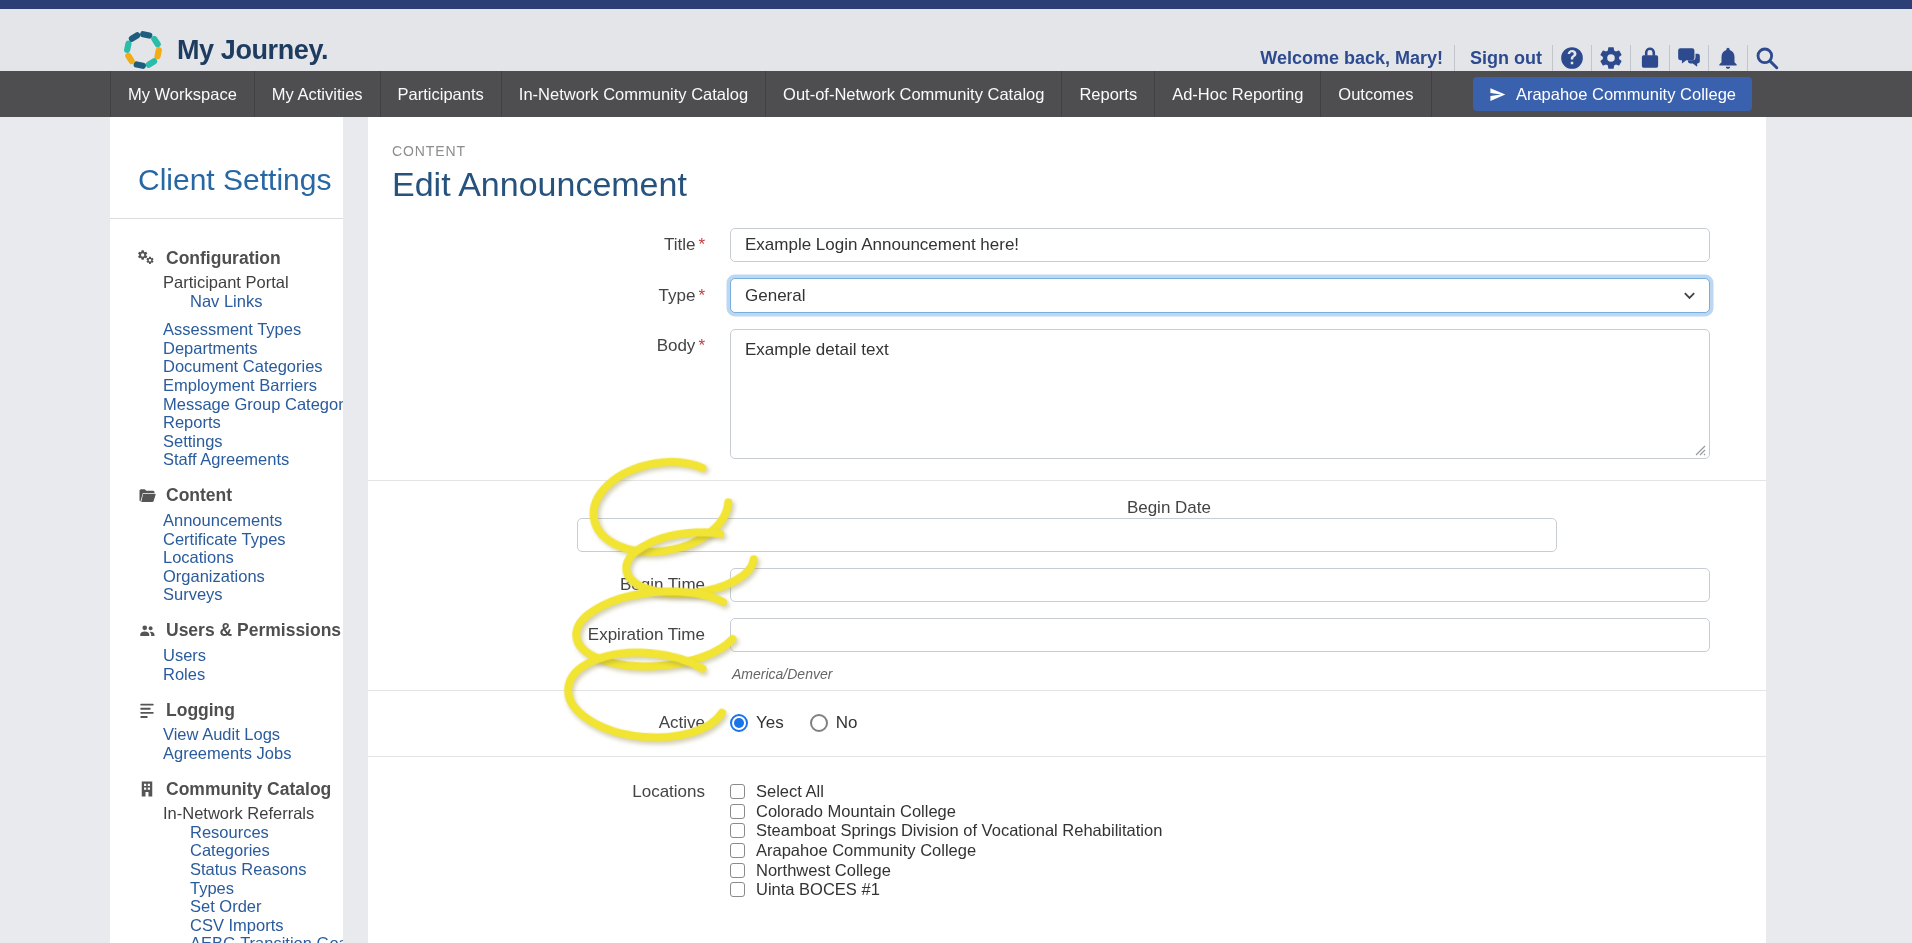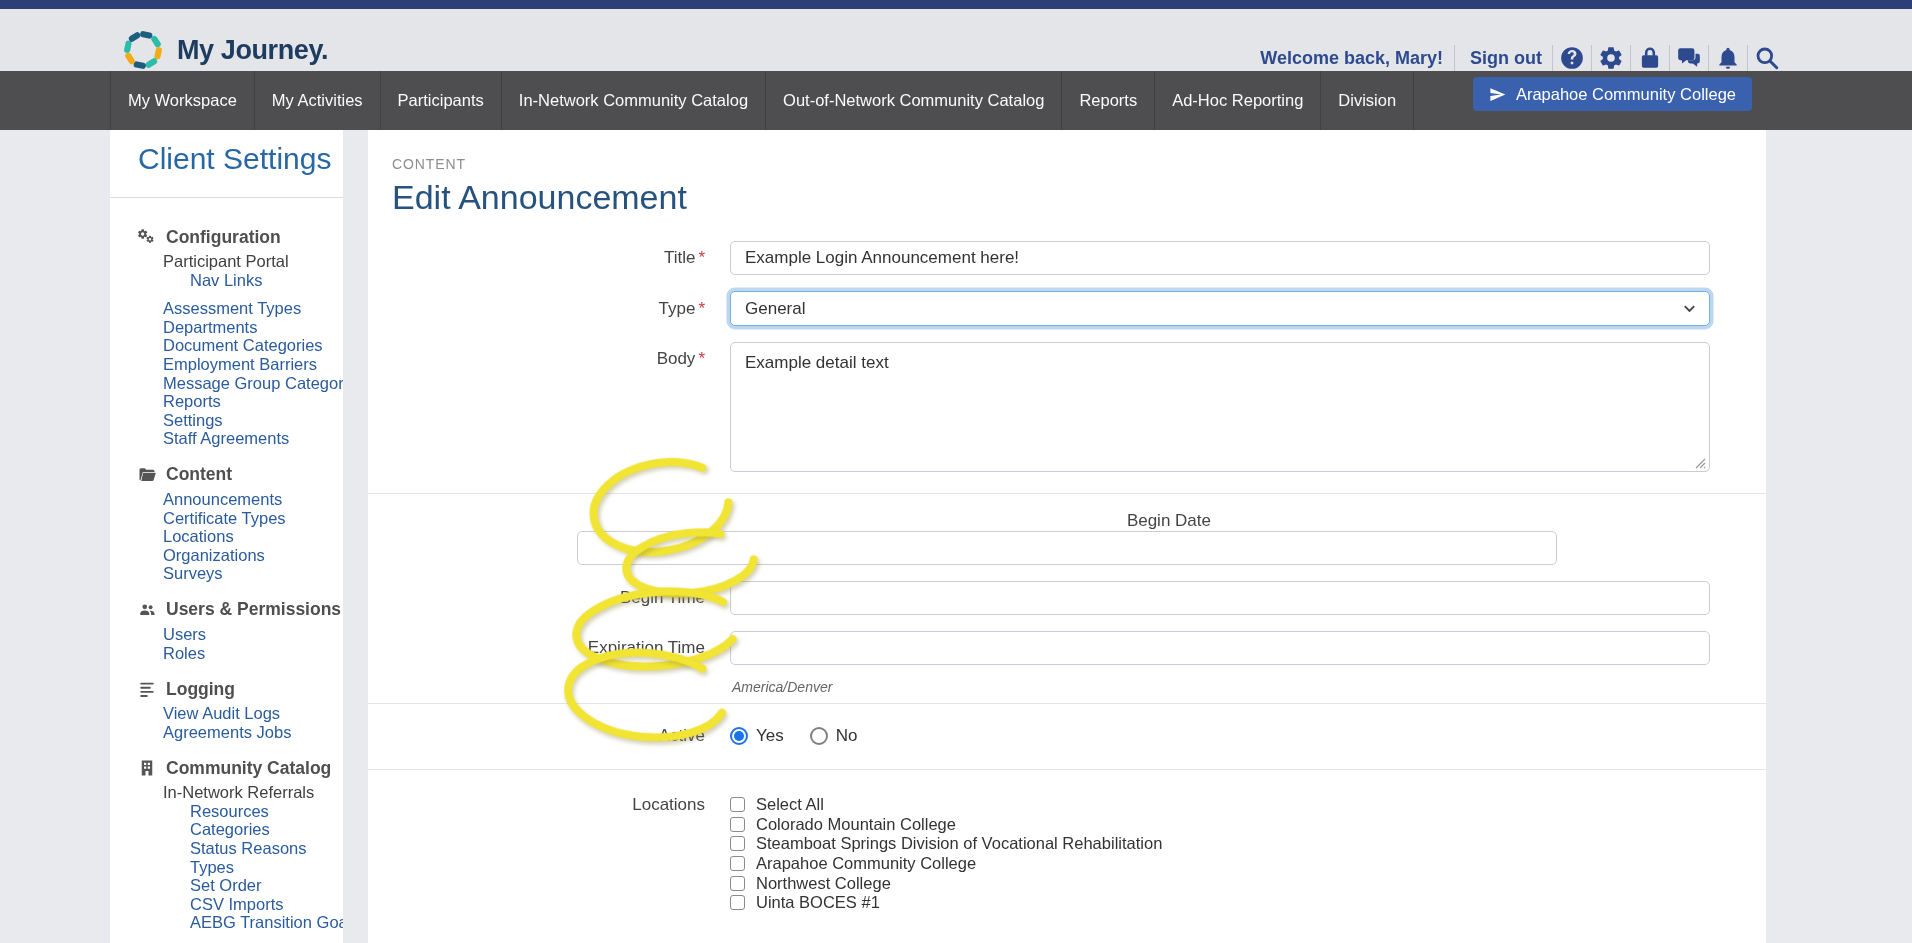--- a/index.html
+++ b/index.html
@@ -15,28 +15,28 @@
   .logo{display:flex;align-items:center;gap:13px;cursor:pointer;}
   .logo-text{font-size:27px;font-weight:bold;color:#1e3c60;letter-spacing:-0.4px;}
   .user-area{margin-left:auto;display:flex;align-items:center;}
   .welcome{color:#2d4a8f;font-weight:bold;font-size:18px;white-space:nowrap;}
   .sep{width:1px;height:26px;background:#c3c5cc;margin:0 6px;flex:none;}
   .sep.wide{margin:0 11px;}
   .signout{color:#2d4a8f;font-size:18px;font-weight:600;cursor:pointer;white-space:nowrap;margin:0 4px;}
   .hicon{width:26px;height:26px;color:#2d4a8f;cursor:pointer;flex:none;}
   .hicon svg{width:26px;height:26px;fill:currentColor;}
   
-  .mainnav{height:59px;background:#4e4e50;display:flex;align-items:stretch;padding-left:110px;position:relative;}
+  .mainnav{height:46px;background:#4e4e50;display:flex;align-items:stretch;padding-left:110px;position:relative;}
   .nav-item{display:flex;align-items:center;padding:0 17px;color:#fafafa;font-size:16.5px;border-left:1px solid #414143;cursor:pointer;white-space:nowrap;}
   .nav-item:last-of-type{border-right:1px solid #414143;}
   .client-btn{position:absolute;right:160px;top:6px;height:34px;background:#3a61ae;color:#fff;border:none;border-radius:4px;display:flex;align-items:center;gap:10px;padding:0 16px;font-size:16.5px;font-family:inherit;cursor:pointer;}
   .client-btn svg{width:17px;height:17px;fill:#fff;}
   
   .content{display:flex;align-items:flex-start;height:826px;}
-  .sidebar{margin-left:110px;width:233px;background:#fff;height:826px;box-sizing:border-box;padding-top:12px;flex:none;overflow:hidden;}
+  .sidebar{margin-left:110px;width:233px;background:#fff;height:826px;box-sizing:border-box;padding-top:46px;flex:none;overflow:hidden;}
   .side-title{margin:0 0 0 28px;font-size:30px;font-weight:400;color:#2767a4;}
   .side-divider{border-top:1px solid #dcdcde;margin-top:21px;}
   .side-section{margin-top:16px;}
   .side-section:first-of-type{margin-top:28px;}
   .side-head{display:flex;align-items:center;gap:8px;padding-left:26px;color:#4f4f4f;font-weight:bold;font-size:17.5px;height:22px;margin-bottom:4px;}
   .sicon{width:22px;height:20px;color:#555;flex:none;display:flex;align-items:center;justify-content:center;}
   .sicon svg{width:20px;height:18px;fill:currentColor;}
   .side-row{font-size:16.5px;line-height:18.6px;padding-left:53px;color:#3f3f3f;white-space:nowrap;}
   .side-row.link{color:#2a5b9c;cursor:pointer;}
   .side-row.ind{padding-left:80px;}
@@ -198,21 +198,21 @@
 
   <nav class="mainnav">
     <div style="display:flex;align-items:stretch;">
         <div class="nav-item">My Workspace</div>
         <div class="nav-item">My Activities</div>
         <div class="nav-item">Participants</div>
         <div class="nav-item">In-Network Community Catalog</div>
         <div class="nav-item">Out-of-Network Community Catalog</div>
         <div class="nav-item">Reports</div>
         <div class="nav-item">Ad-Hoc Reporting</div>
-        <div class="nav-item">Division</div>
+        <div class="nav-item">Outcomes</div>
       </div>
     <button class="client-btn">
       <svg viewBox="0 0 24 24">
           <use href="#sym-send"></use>
         </svg>
       <span>Arapahoe Community College</span>
     </button>
   </nav>
 
   <div class="content">

